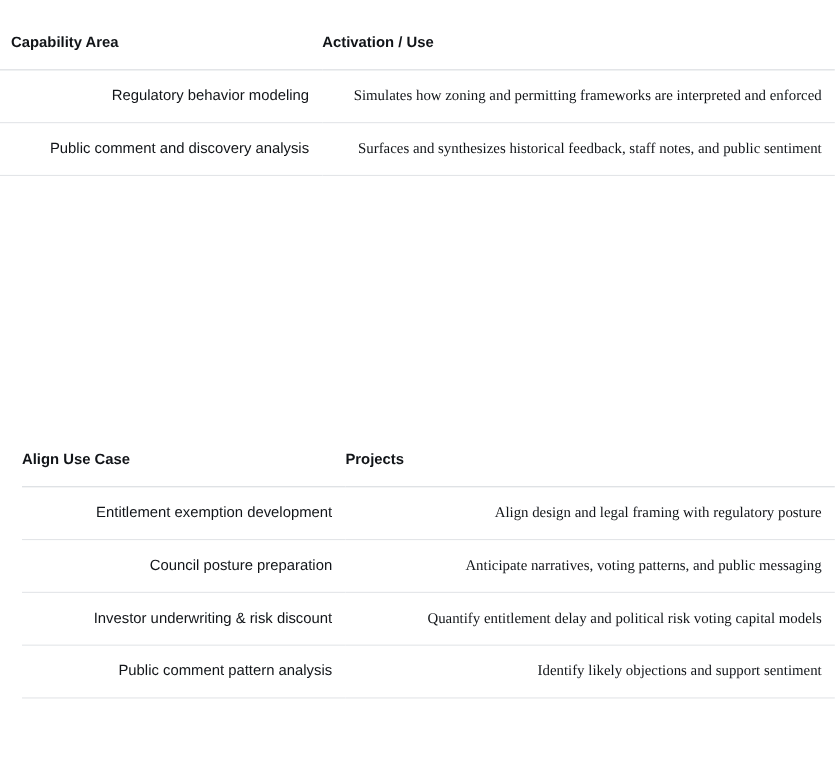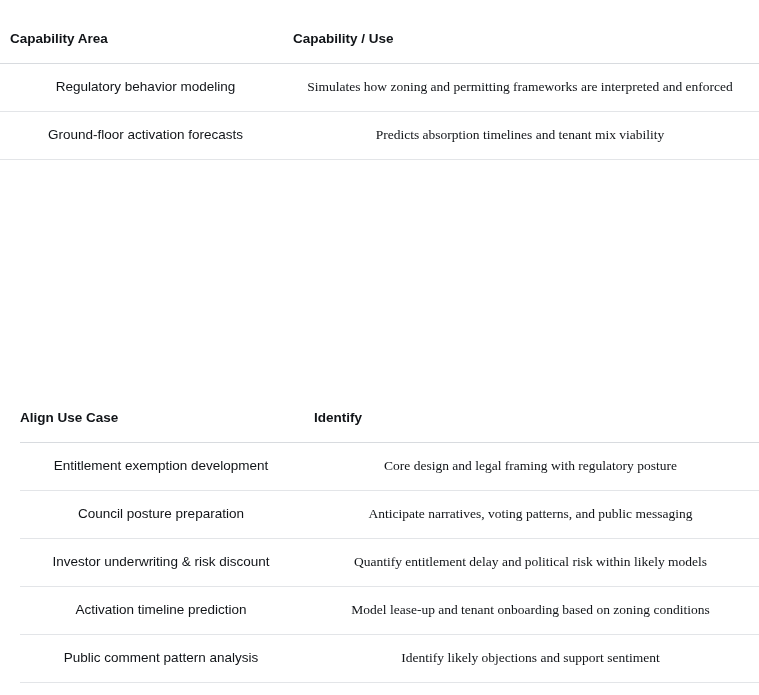--- a/index.html
+++ b/index.html
@@ -54,21 +54,21 @@
   table.doc-table th {
     text-align: left;
     font-weight: 700;
     font-size: 13.5px;
     color: #111418;
     padding: 0 12px 13px 0;
     border-bottom: 1px solid #d8dbdf;
     vertical-align: top;
   }
   table.doc-table td {
-    text-align: center;
+    text-align: right;
     font-weight: 400;
     font-size: 13.5px;
     color: #111418;
     padding: 13px 12px 13px 0;
     border-bottom: 1px solid #e3e5e8;
     vertical-align: top;
   }
   table.t1 th:first-child,
   table.t1 td:first-child { padding-left: 10px; }
   table.t2 th:first-child,
@@ -90,64 +90,60 @@
 
   <div class="table-block-1">
     <table class="doc-table t1">
       <colgroup>
           <col class="c1">
           <col class="c2">
         </colgroup>
       <thead>
         <tr>
           <th>Capability Area</th>
-          <th>Capability / Use</th>
+          <th>Activation / Use</th>
         </tr>
       </thead>
       <tbody>
         <tr>
           <td>Regulatory behavior modeling</td>
           <td class="pad-cell">Simulates how zoning and permitting frameworks are interpreted and enforced</td>
         </tr>
-        <tr class="last-row">
-          <td>Ground-floor activation forecasts</td>
-          <td class="pad-cell">Predicts absorption timelines and tenant mix viability</td>
+        <tr>
+          <td>Public comment and discovery analysis</td>
+          <td class="pad-cell">Surfaces and synthesizes historical feedback, staff notes, and public sentiment</td>
         </tr>
       </tbody>
     </table>
   </div>
 
   <div class="table-block-2">
     <table class="doc-table t2">
       <colgroup>
           <col class="c1">
           <col class="c2">
         </colgroup>
       <thead>
         <tr>
           <th>Align Use Case</th>
-          <th>Identify</th>
+          <th>Projects</th>
         </tr>
       </thead>
       <tbody>
         <tr>
           <td>Entitlement exemption development</td>
-          <td class="pad-cell">Core design and legal framing with regulatory posture</td>
+          <td class="pad-cell">Align design and legal framing with regulatory posture</td>
         </tr>
         <tr>
           <td>Council posture preparation</td>
           <td class="pad-cell">Anticipate narratives, voting patterns, and public messaging</td>
         </tr>
         <tr>
           <td>Investor underwriting &amp; risk discount</td>
-          <td class="pad-cell">Quantify entitlement delay and political risk within likely models</td>
-        </tr>
-        <tr>
-          <td>Activation timeline prediction</td>
-          <td class="pad-cell">Model lease-up and tenant onboarding based on zoning conditions</td>
+          <td class="pad-cell">Quantify entitlement delay and political risk voting capital models</td>
         </tr>
         <tr class="last-row">
           <td>Public comment pattern analysis</td>
           <td class="pad-cell">Identify likely objections and support sentiment</td>
         </tr>
       </tbody>
     </table>
   </div>
 
 </div>

